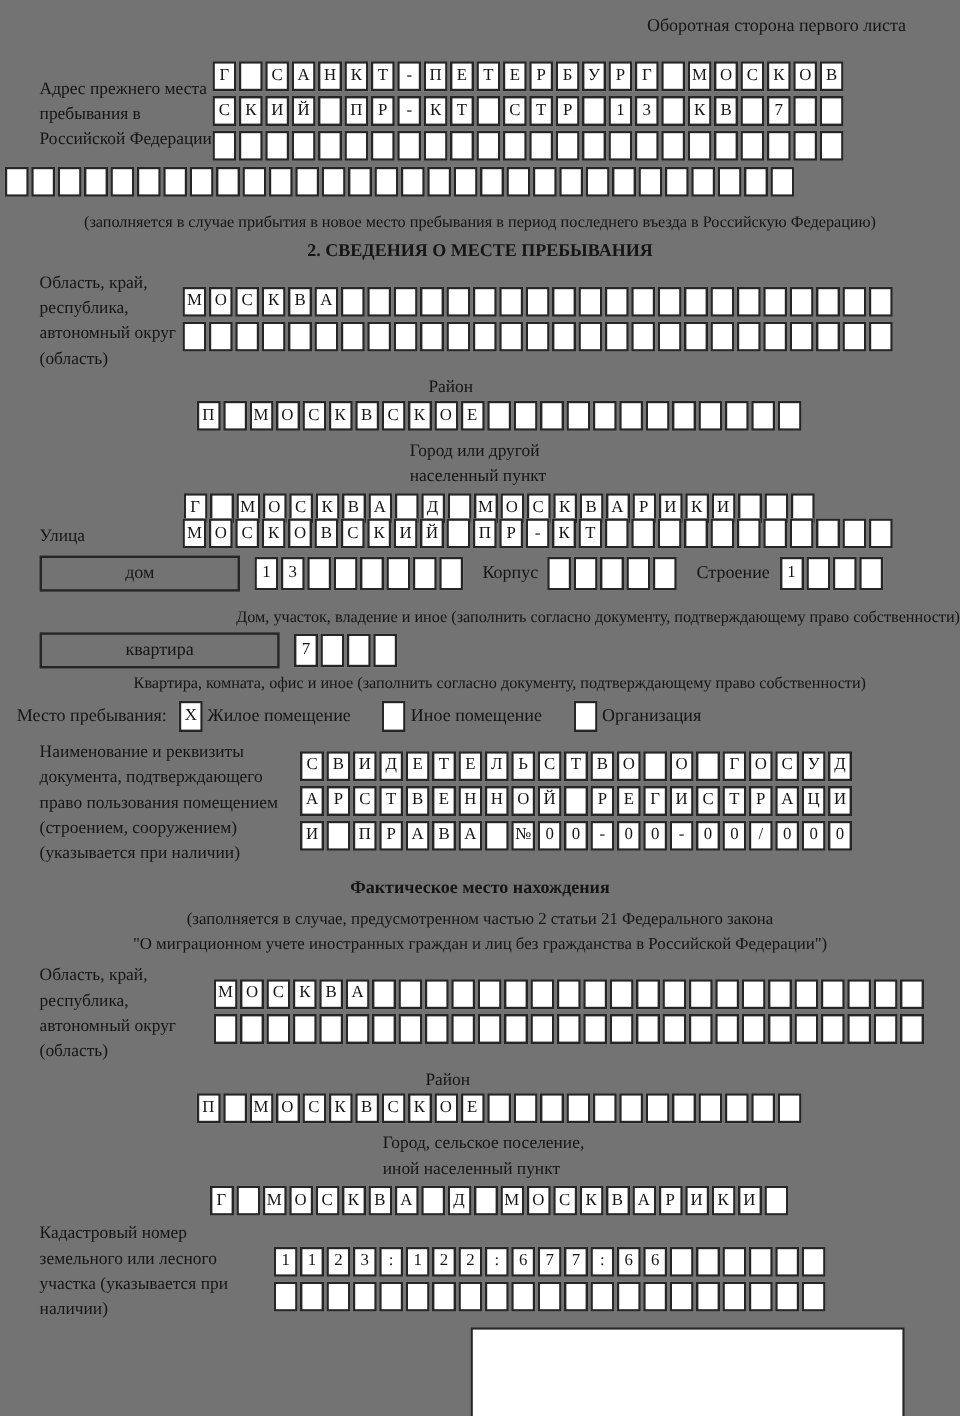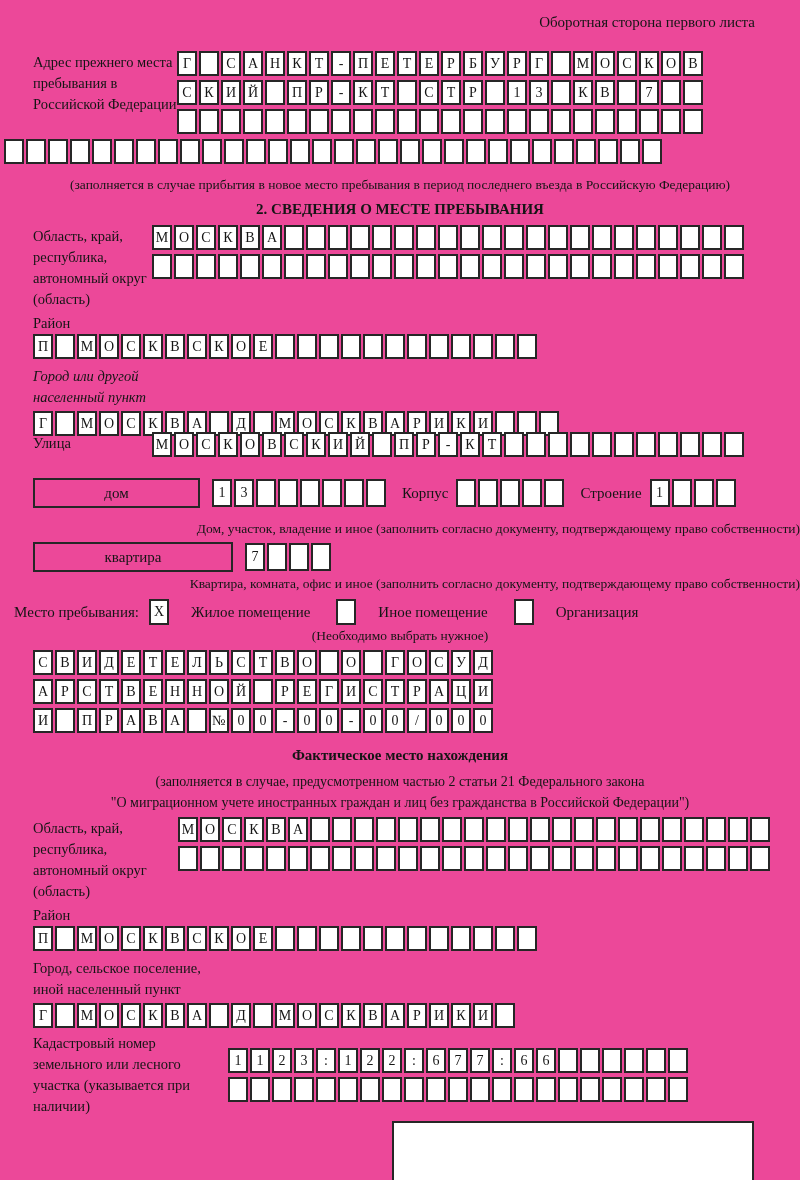--- a/index.html
+++ b/index.html
@@ -1,59 +1,59 @@
 <!DOCTYPE html>
 <html lang="ru"><head>
 <meta charset="utf-8">
 <style>
   html,body{margin:0;padding:0;background:#ffffff;}
   .page{
     position:relative;
     width:800px;height:1180px;
-    background:#ec4899;
+    background:#737373;
     color:#151515;
     font-family:"Liberation Serif","DejaVu Serif",serif;
     font-size:14.5px;
     overflow:hidden;
     box-sizing:border-box;
     padding-top:14px;
   }
   .hdr-note{ text-align:right; padding-right:45px; font-size:15px; }
 
-  .field{ display:flex; align-items:flex-start; padding-left:33px; }
+  .field{ display:flex; align-items:center; padding-left:33px; }
   .flabel{ flex:0 0 auto; line-height:21px; padding-top:1px; }
-  .w119{width:119px;} .w144{width:144px;} .w150{width:150px;font-style:italic;} .w124{width:124px;}
+  .w119{width:119px;} .w144{width:144px;} .w150{width:150px;} .w124{width:124px;}
   .w145{width:145px;} .w195{width:195px;} .w217{width:217px;}
 
   .boxcol{ display:flex; flex-direction:column; }
   .boxrow{ display:flex; margin-bottom:4px; }
   .cell{
     box-sizing:border-box; flex:0 0 auto;
     width:20px; height:25px; margin-right:2px;
     border:2px solid #262626;
     display:flex; align-items:center; justify-content:center;
     font-size:14px; line-height:1; background:#fff;
   }
   .note{ text-align:center; font-size:13.5px; margin-top:13px; }
   .sec-title{ text-align:center; font-weight:bold; font-size:15px; margin:8px 0 7px 0; }
 
-  .dom-row{ display:flex; align-items:center; padding-left:33px; margin-top:17px; }
+  .dom-row{ display:flex; align-items:center; padding-left:33px; margin-top:2px; }
   .named-rect{
     box-sizing:border-box; border:2px solid #262626; height:30px;
     display:flex; align-items:center; justify-content:center; font-size:15px;
   }
   .rect-dom{ width:167px; margin-right:12px; }
   .rect-kv{ width:200px; margin-right:12px; }
   .dom-row .cell{ height:28px; }
   .inline-lbl{ margin:0 8px 0 14px; font-size:15px; }
 
   .mesto-row{ display:flex; align-items:center; padding-left:14px; margin-top:7px; }
   .mesto-row .cell{ height:26px; }
   .mesto-lbl{ margin-right:10px; font-size:15px; }
-  .opt-lbl{ margin:0 26px 0 20px; font-size:15px; }
+  .opt-lbl{ margin:0 26px 0 2px; font-size:15px; }
 
   .fact-sub{ text-align:center; font-size:14px; line-height:21px; }
 
   .stamp-wrap{ margin-left:392px; width:372px; margin-top:4px; }
   .stamp-box{ box-sizing:border-box; width:362px; height:173px; border:2px solid #262626; background:#fff; }
   .stamp-cap{ margin-top:6px; text-align:center; font-size:14px; line-height:26px; width:372px; }
 
   .mt6{margin-top:6px;} .mt4{margin-top:4px;} .mt2{margin-top:2px;flex-direction:column;}
   .fullrow-wrap{ padding-left:4px; margin-top:1px; }
 </style>
@@ -373,34 +373,34 @@
 
   <div class="dom-row" style="margin-top:5px;">
     <div class="named-rect rect-kv">квартира</div>
     <div class="boxrow" style="margin-bottom:0;">
         <span class="cell">7</span>
         <span class="cell"></span>
         <span class="cell"></span>
         <span class="cell"></span>
       </div>
   </div>
-  <div class="note" style="text-align:right;padding-left:33px;margin-top:4px;">Квартира, комната, офис и иное (заполнить согласно документу, подтверждающему право собственности)</div>
+  <div class="note" style="text-align:center;padding-left:33px;margin-top:4px;">Квартира, комната, офис и иное (заполнить согласно документу, подтверждающему право собственности)</div>
 
   <div class="mesto-row">
     <span class="mesto-lbl">Место пребывания:</span>
     <span class="cell">X</span>
     <span class="opt-lbl">Жилое помещение</span>
     <span class="cell"></span>
     <span class="opt-lbl">Иное помещение</span>
     <span class="cell"></span>
     <span class="opt-lbl">Организация</span>
   </div>
-  <div class="note" style="margin-top:3px;">(Необходимо выбрать нужное)</div>
 
   <div class="field mt6">
+    <div class="flabel w217">Наименование и реквизиты документа, подтверждающего право пользования помещением (строением, сооружением) (указывается при наличии)</div>
     <div class="boxcol">
       <div class="boxrow">
           <span class="cell">С</span>
           <span class="cell">В</span>
           <span class="cell">И</span>
           <span class="cell">Д</span>
           <span class="cell">Е</span>
           <span class="cell">Т</span>
           <span class="cell">Е</span>
           <span class="cell">Л</span>

